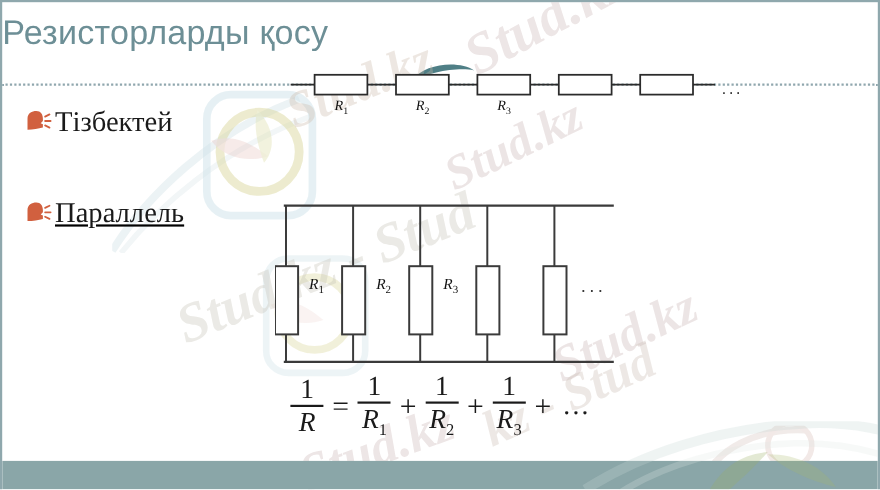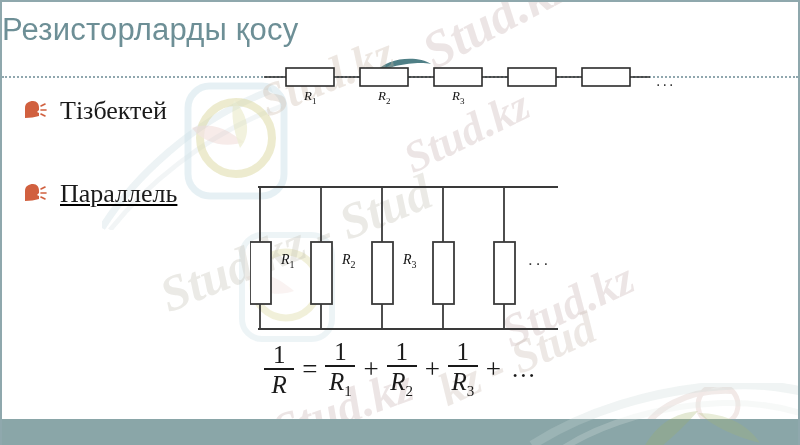--- a/index.html
+++ b/index.html
@@ -123,21 +123,21 @@
     color: #6d8f96;
     letter-spacing: .2px;
     font-family: "Liberation Sans", sans-serif;
   }
 
   
   .bullet-row {
     position: absolute;
     display: flex;
     align-items: center;
-    gap: 12px;
+    gap: 2px;
   }
   .bullet-1 { left: 20px; top: 94px; }
   .bullet-2 { left: 20px; top: 177px; text-decoration: underline; }
   .bullet-icon { width: 26px; height: 24px; flex: 0 0 26px; }
   .bullet-label {
     font-family: "Liberation Serif", serif;
     font-size: 26px;
     color: #1a1a1a;
     white-space: nowrap;
   }

